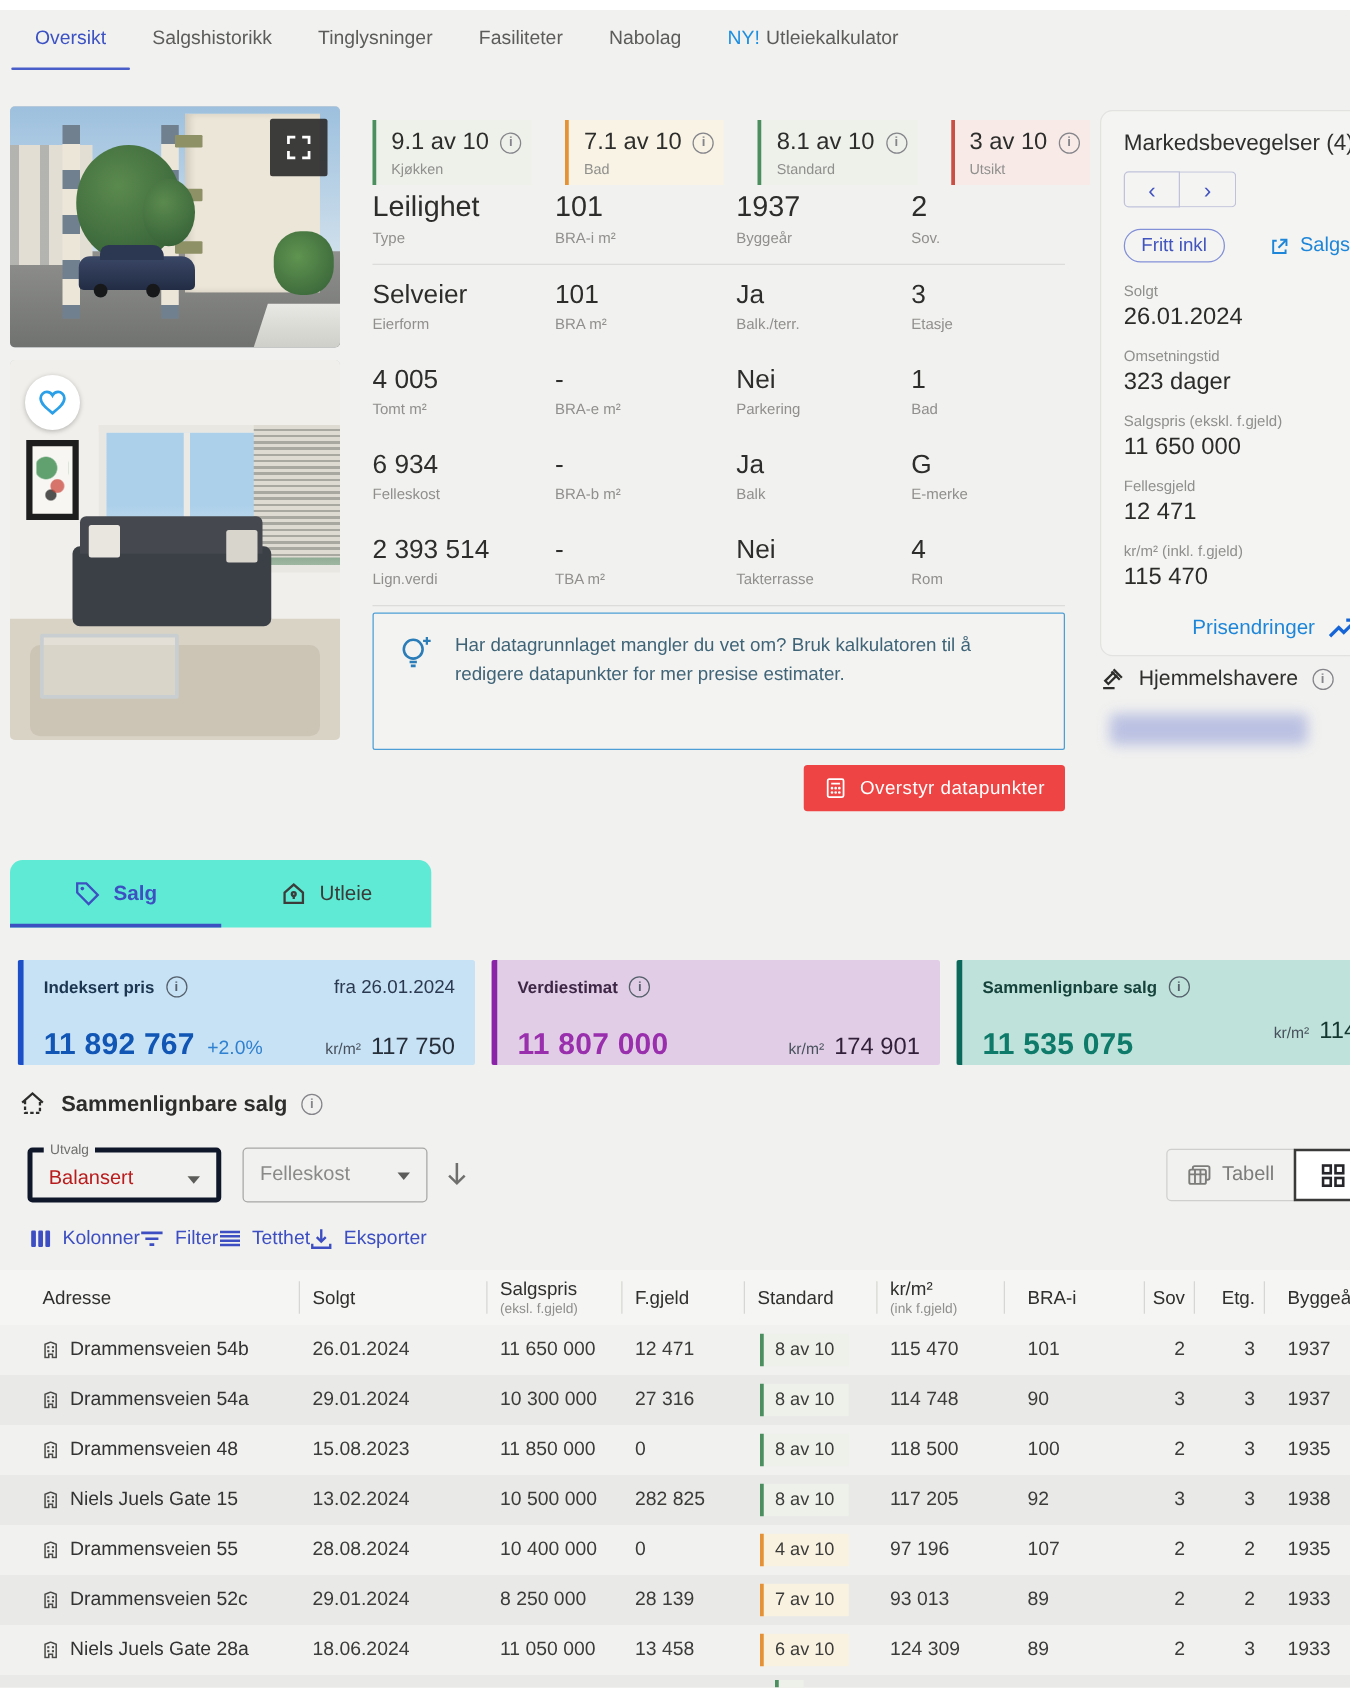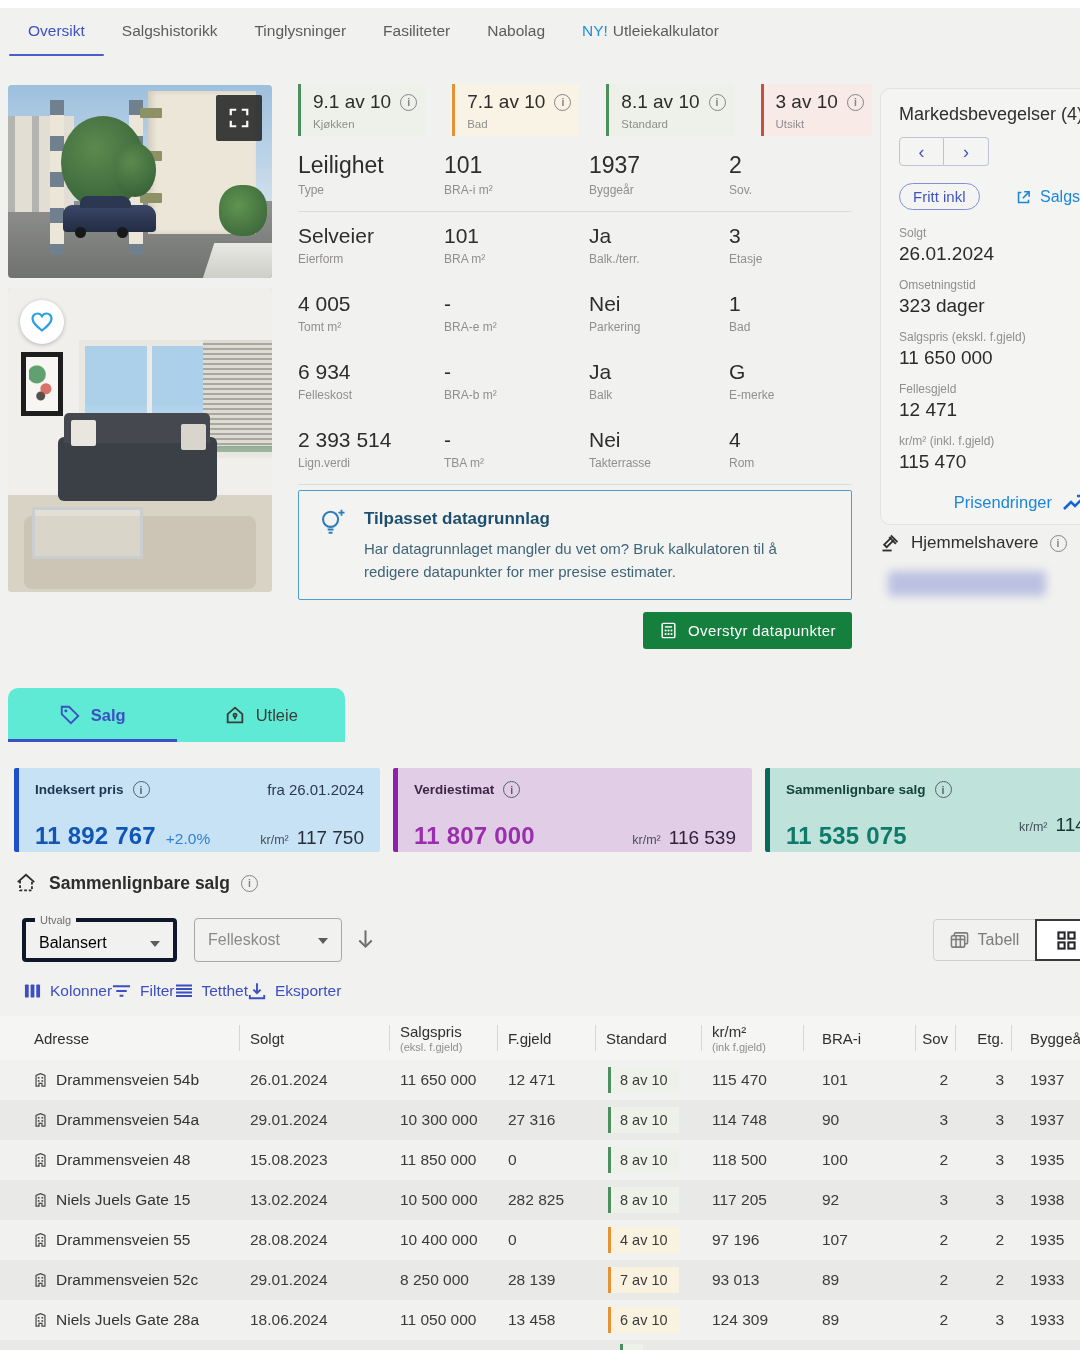--- a/index.html
+++ b/index.html
@@ -45,21 +45,21 @@
   .in-art::after{content:"";position:absolute;inset:3px;background:
       radial-gradient(circle at 30% 30%,rgba(60,140,80,.8) 0 22%,transparent 25%),
       radial-gradient(circle at 65% 60%,rgba(200,60,50,.7) 0 15%,transparent 18%),
       radial-gradient(circle at 45% 75%,rgba(40,40,40,.8) 0 10%,transparent 13%)}
   .in-sofa{position:absolute;left:19%;top:49%;width:60%;height:21%;background:#3b3f46;border-radius:6px}
   .in-sofa::before{content:"";position:absolute;left:4%;top:-38%;width:92%;height:48%;background:#45494f;border-radius:5px 5px 0 0}
   .in-sofa::after{content:"";position:absolute;left:8%;top:-26%;width:16%;height:40%;background:#e8e6df;border-radius:2px;box-shadow:110px 4px 0 #d8d5cc}
   .in-table{position:absolute;left:9%;bottom:11%;width:40%;height:15%;border:3px solid #c9ced0;background:rgba(255,255,255,.28);border-radius:2px}
 
   
-  #ratings{position:absolute;left:298px;top:84px;width:554px;display:grid;grid-template-columns:repeat(4,1fr);gap:27px}
+  #ratings{position:absolute;left:298px;top:96px;width:554px;display:grid;grid-template-columns:repeat(4,1fr);gap:27px}
   .chip{border-left:3px solid;padding:7px 8px 8px 12px;height:52px;box-sizing:border-box}
   .chip.green{border-color:#4b8f5f;background:#eef1ea}
   .chip.orange{border-color:#e59135;background:#f8f3e4}
   .chip.red{border-color:#c94f44;background:#f7eae7}
   .chip-top{display:flex;align-items:center;gap:9px}
   .chip-score{font-size:19px;font-weight:500;color:#2d2d2b;white-space:nowrap}
   .chip-label{font-size:11.5px;color:#8f8f8d;margin-top:5px}
   .info{width:15px;height:15px;border:1.4px solid #84848a;border-radius:50%;display:inline-flex;align-items:center;justify-content:center;
         font-size:10.5px;color:#84848a;font-weight:600;flex:none;font-style:normal;cursor:pointer}
 
@@ -70,21 +70,21 @@
   .d-val{font-size:21px;font-weight:500;color:#2d2d2b;white-space:nowrap}
   .cell.hero .d-val{font-size:23px}
   .d-lab{font-size:12px;color:#908f8d;margin-top:4px}
   .d-divider{height:1px;background:#dcdcda}
 
   
   #infobox{position:absolute;left:298px;top:490px;width:554px;height:110px;border:1.5px solid #4d9ed6;background:#f3f3f1;
            border-radius:2px;box-sizing:border-box;padding:15px 18px;display:flex;gap:15px}
   .ib-title{font-size:17px;font-weight:700;color:#1e4f6e;margin:3px 0 9px}
   .ib-body{font-size:15px;color:#3f6478;line-height:1.5;max-width:470px}
-  #override{position:absolute;top:612px;right:228px;height:37px;background:#15803d;color:#fff;border:none;border-radius:3px;
+  #override{position:absolute;top:612px;right:228px;height:37px;background:#ef4444;color:#fff;border:none;border-radius:3px;
             display:flex;align-items:center;gap:10px;padding:0 16px;font-size:15px;letter-spacing:.4px;cursor:pointer;
             font-family:"Liberation Sans",sans-serif}
 
   
   #sidecard{position:absolute;left:880px;top:88px;width:212px;height:437px;background:#f4f4f2;border:1px solid #e2e2e0;
             border-radius:10px;box-sizing:border-box;padding:15px 12px 14px 18px}
   .sc-title{font-size:18px;font-weight:500;color:#2f2f2d;display:flex;align-items:center;gap:8px;white-space:nowrap}
   .sc-arrows{display:flex;margin-top:12px}
   .sc-arrow{width:45px;height:29px;border:1px solid #bfc2da;display:flex;align-items:center;justify-content:center;
             color:#4353c0;font-size:18px;line-height:1;background:transparent;cursor:pointer;box-sizing:border-box}
@@ -126,21 +126,21 @@
   .st-unit{font-size:12.5px;color:#47505c}
   .st-per{font-size:19px;font-weight:500;color:#262e3a}
   .purple .st-per{color:#32203a}.teal .st-per{color:#143830}
   .teal .st-unitwrap{position:absolute;left:249px;bottom:16px;margin-left:0}
 
   
   #comphead{position:absolute;left:14px;top:872px;display:flex;align-items:center;gap:11px;font-size:17.5px;font-weight:600;color:#2d2d2b}
   #controls{position:absolute;left:0;top:912px;width:1080px;height:56px}
   .fieldset{position:absolute;left:22px;top:6px;width:155px;height:44px;border:4px solid #0f172a;border-radius:4px;box-sizing:border-box;cursor:pointer}
   .fs-legend{position:absolute;top:-8px;left:9px;font-size:11px;color:#6f6f6d;background:#f1f1ef;padding:0 5px}
-  .fs-value{font-size:16px;color:#000000;line-height:42px;padding-left:13px}
+  .fs-value{font-size:16px;color:#b91c1c;line-height:42px;padding-left:13px}
   .sortbox{position:absolute;left:194px;top:6px;width:148px;height:44px;border:1px solid #a7a7a5;border-radius:4px;box-sizing:border-box;cursor:pointer}
   .sort-value{font-size:16px;color:#8a8a88;line-height:42px;padding-left:13px}
   .caret{position:absolute;right:13px;top:19px;width:0;height:0;border-left:5px solid transparent;border-right:5px solid transparent;border-top:6px solid #5c5c5a}
   .dl-arrow{position:absolute;left:354px;top:15px;cursor:pointer}
   .viewtoggle{position:absolute;left:933px;top:7px;display:flex;height:42px}
   .vt-left{width:103px;border:1px solid #cfcfcd;border-radius:4px 0 0 4px;display:flex;align-items:center;justify-content:center;gap:9px;
            color:#7c7c7a;font-size:16px;box-sizing:border-box;cursor:pointer}
   .vt-right{width:62px;background:#fff;border:2px solid #3a3a38;border-radius:0 4px 4px 0;display:flex;align-items:center;justify-content:center;
             margin-left:-1px;box-sizing:border-box;cursor:pointer}
   #toolbar{position:absolute;left:24px;top:982px;display:flex;}
@@ -371,21 +371,20 @@
   <div class="d-divider"></div>
 </div>
 
 <div id="infobox">
   <svg width="32" height="34" viewBox="0 0 26 28" fill="none" stroke="#2a7db8" stroke-width="1.7">
     <circle cx="11" cy="11" r="6.2"></circle>
       <path d="M8.6 19.4h4.8M9.4 22h3.2"></path>
       <path d="M20 3v5M17.5 5.5h5" stroke-width="1.5"></path>
   </svg>
   <div>
-    <div class="ib-title">Tilpasset datagrunnlag</div>
     <div class="ib-body">Har datagrunnlaget mangler du vet om? Bruk kalkulatoren til å redigere datapunkter for mer presise estimater.</div>
   </div>
 </div>
 
 <button id="override">
   <svg width="19" height="19" viewBox="0 0 24 24" fill="none" stroke="#fff" stroke-width="1.8">
     <rect x="4" y="3" width="16" height="18" rx="1.5"></rect>
       <path d="M7.5 7.5h9"></path>
     <path d="M8.3 12h.1M12 12h.1M15.7 12h.1M8.3 16.5h.1M12 16.5h.1M15.7 16.5h.1" stroke-width="2.6" stroke-linecap="round"></path>
   </svg>
@@ -498,21 +497,21 @@
   </div>
   <div class="stat purple">
     <div class="st-top">
       <span class="st-label">Verdiestimat</span>
       <span class="info">i</span>
     </div>
     <div class="st-row2">
       <span class="st-value">11 807 000</span>
       <span class="st-unitwrap">
         <span class="st-unit">kr/m²</span>
-        <span class="st-per">116 539</span>
+        <span class="st-per">174 901</span>
       </span>
     </div>
   </div>
   <div class="stat teal">
     <div class="st-top">
       <span class="st-label">Sammenlignbare salg</span>
       <span class="info">i</span>
     </div>
     <div class="st-row2">
       <span class="st-value">11 535 075</span>

